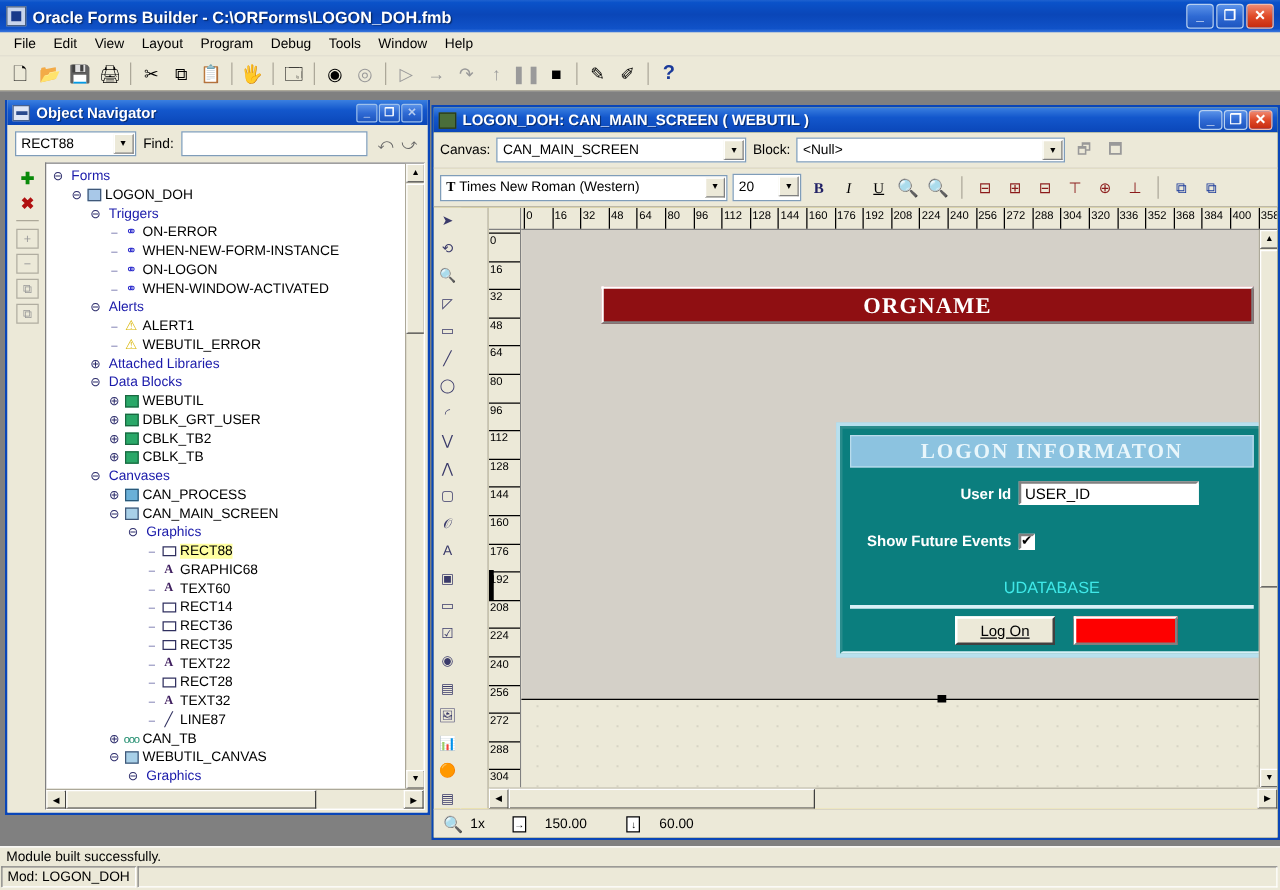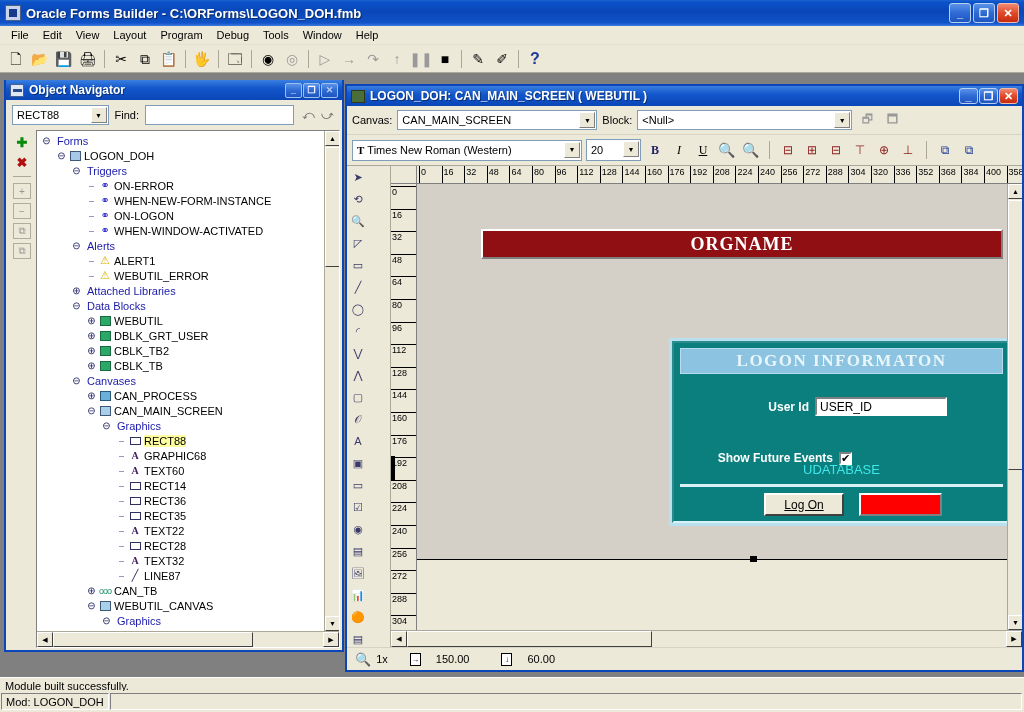--- a/index.html
+++ b/index.html
@@ -189,21 +189,21 @@
     position:absolute;left:252px;top:154px;width:345px;height:188px;background:#9fd3e8;
     border:3px solid #b8e0ee;
   }
   .logon-outer{position:absolute;inset:0;border:2px solid;border-color:#2a8c8c #d8f0f6 #d8f0f6 #2a8c8c;background:#0b7e7e;}
   .logon-hdr{
     position:absolute;left:6px;top:5px;right:6px;height:26px;background:#8cc3e0;
     display:flex;align-items:center;justify-content:center;
     color:#e8f6fb;font-family:"Liberation Serif",serif;font-weight:bold;font-size:17px;letter-spacing:1.5px;
     border:1px solid #b9dcec;
   }
-  .lg-row{position:absolute;display:flex;align-items:center;margin-top:12px;}
+  .lg-row{position:absolute;display:flex;align-items:center;}
   .lg-lbl{color:#fff;font-weight:bold;font-size:12px;text-align:right;}
   .lg-fld{background:#fff;border:2px solid;border-color:#808080 #fff #fff #808080;height:19px;
      font-size:12px;display:flex;align-items:center;padding-left:3px;color:#000;font-family:"Liberation Sans",sans-serif;}
   .lg-chk{width:13px;height:13px;background:#fff;border:2px solid;border-color:#808080 #fff #fff #808080;
      display:flex;align-items:center;justify-content:center;font-size:11px;color:#000;line-height:1;}
   .udb{position:absolute;left:0;right:0;text-align:center;color:#3fe8e8;font-size:13px;font-family:"Liberation Sans",sans-serif;}
   .lg-sep{position:absolute;left:6px;right:6px;height:3px;background:#d8f0f6;}
   .logon-btn{
     position:absolute;background:#ece9d8;border:2px solid;border-color:#fff #404040 #404040 #fff;
     display:flex;align-items:center;justify-content:center;font-size:12px;color:#000;
@@ -815,25 +815,25 @@
 
           <div class="orgname">ORGNAME</div>
 
 
           <div class="logonbox">
             <div class="logon-outer">
               <div class="logon-hdr">LOGON INFORMATON</div>
 
               <div class="lg-row" style="left:0;top:42px;width:100%;">
                 <div class="lg-lbl" style="width:135px;">User Id</div>
-                <div class="lg-fld" style="width:132px;margin-left:6px;">USER_ID</div>
+                <div class="lg-fld" style="width:144px;margin-left:6px;">USER_ID</div>
               </div>
 
 
-              <div class="lg-row" style="left:0;top:96px;width:100%;padding-left:24px;">
+              <div class="lg-row" style="left:0;top:83px;width:100%;">
                 <div class="lg-lbl" style="width:135px;">Show Future Events</div>
                 <div class="lg-chk" style="margin-left:6px;">✔</div>
               </div>
 
               <div class="udb" style="top:119px;">UDATABASE</div>
 
               <div class="lg-sep" style="top:141px;"></div>
 
               <div class="logon-btn" style="left:90px;top:150px;width:80px;height:23px;">
                 <span class="ul">Log On</span>

